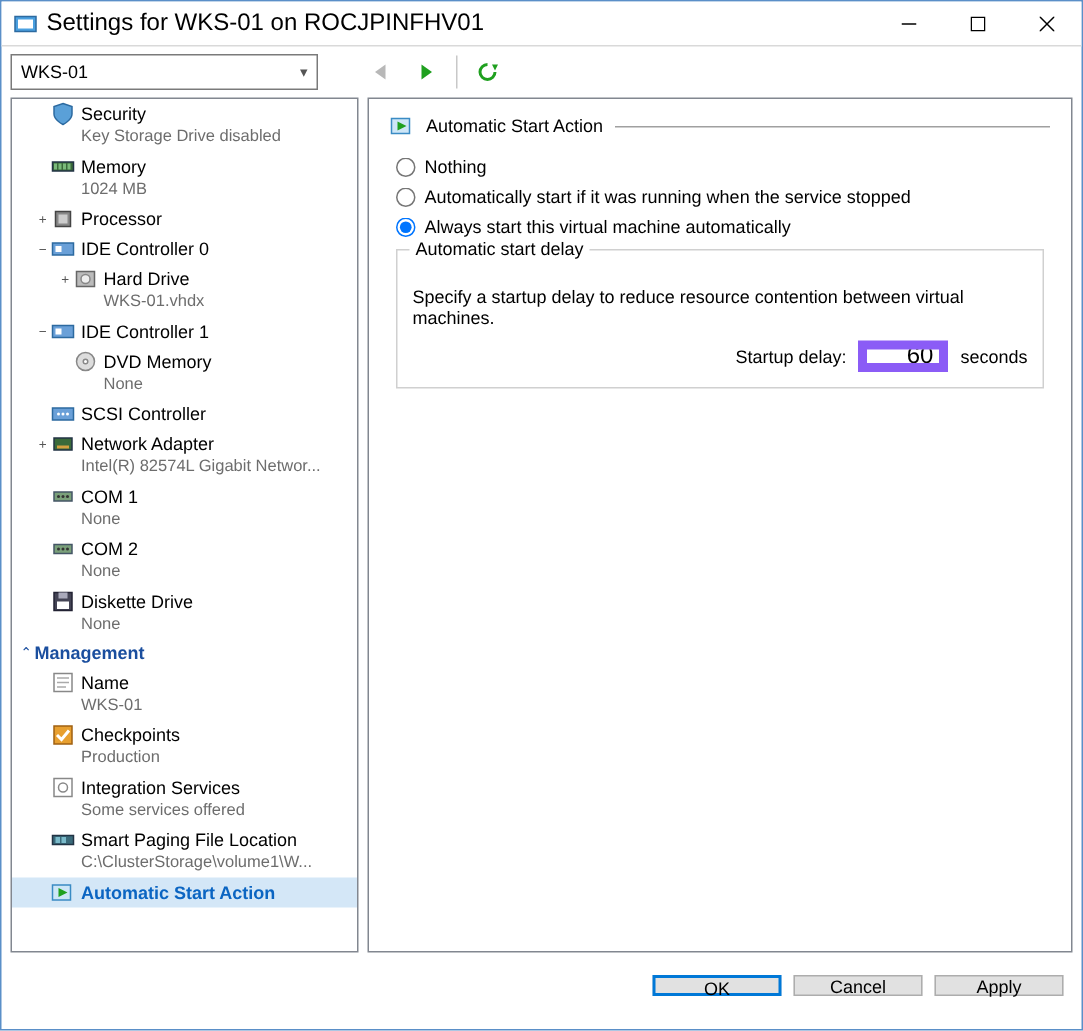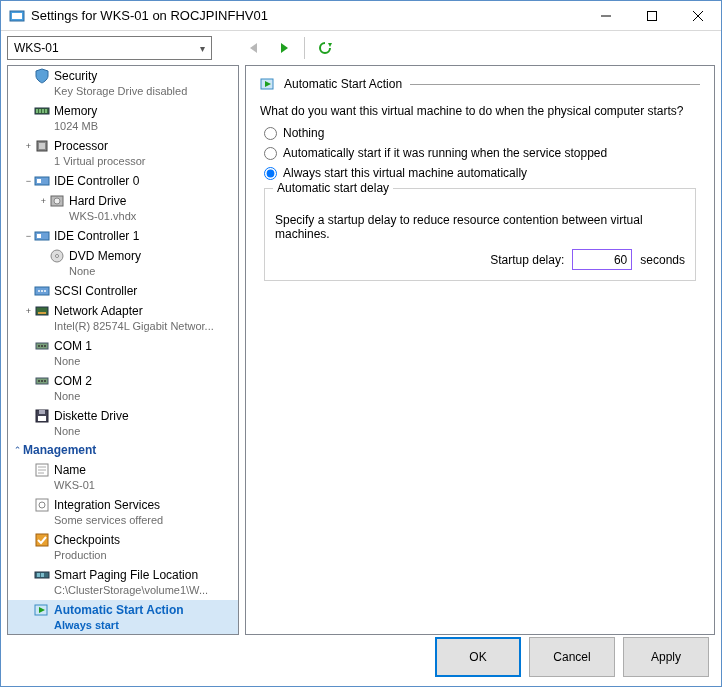--- a/index.html
+++ b/index.html
@@ -1,19 +1,19 @@
 <!DOCTYPE html>
 <html><head>
 <meta charset="utf-8">
 <style>
   * { box-sizing: border-box; margin: 0; padding: 0; font-family: "Segoe UI", Tahoma, sans-serif; }
   body { background: #fff; width: 722px; height: 687px; border: 1px solid #5a8fc8; overflow: hidden; }
   .titlebar { height: 30px; background: #fff; border-bottom: 1px solid #d9d9d9; display: flex; align-items: center; padding-left: 8px; }
   .titlebar .ticon { width: 16px; height: 16px; margin-right: 6px; }
-  .titlebar .title { font-size: 13px; color: #000; flex: 1; }
+  .titlebar .title { font-size: 16px; color: #000; flex: 1; }
   .titlebar .wbtn { width: 46px; height: 30px; display: flex; align-items: center; justify-content: center; color:#333; }
   .toolbar { height: 34px; display: flex; align-items: center; padding: 4px 6px; gap: 6px; }
   .vm-select { width: 205px; height: 24px; border: 1px solid #7a7a7a; background:#fff; display:flex; align-items:center; padding:0 6px; font-size:12px; justify-content:space-between; }
   .vm-select .chev { color:#555; font-size:10px; }
   .tbtn { width:24px; height:24px; display:flex; align-items:center; justify-content:center; border:1px solid transparent; }
   .vline { width:1px; height:22px; background:#c8c8c8; margin:0 2px; }
   .content { display:flex; height: 570px; }
   .tree { width: 232px; border:1px solid #828790; margin:0 6px 0 6px; overflow-y:auto; overflow-x:hidden; font-size:12px; position:relative;}
   .tree::-webkit-scrollbar { width:17px; }
   .tree::-webkit-scrollbar-track { background:#f0f0f0; }
@@ -34,23 +34,23 @@
   .indent2 { padding-left: 30px; }
   .mainpane { flex:1; border:1px solid #828790; margin-right:6px; padding:10px 14px; font-size:12px; }
   .panel-head { display:flex; align-items:center; gap:8px; margin-bottom:12px;}
   .panel-head .pt { font-size:12px; color:#000;}
   .panel-head .rule { flex:1; height:1px; background:#a0a0a0;}
   .radio-row { display:flex; align-items:center; gap:6px; margin:6px 0 6px 4px;}
   .radio-row input { margin:0;}
   .group-box { border:1px solid #d0d0d0; border-radius:0; padding:24px 10px 10px 10px; margin:8px 4px 12px 4px; position:relative;}
   .group-box .legend { position:absolute; top:-8px; left:8px; background:#fff; padding:0 4px; font-size:12px;}
   .delay-row { display:flex; align-items:center; gap:8px; margin-top:8px;justify-content:flex-end;}
-  .delay-input { width:60px; height:21px; border:1px solid #8b5cf6; text-align:right; padding:0 4px; font-size:12px;}
+  .delay-input { width:60px; height:21px; border:6px solid #8b5cf6; text-align:right; padding:0 4px; font-size:16px;}
   .footer { height:44px; display:flex; align-items:center; justify-content:flex-end; gap:8px; padding:0 12px; }
-  .btn { width:86px; height:40px; border:1px solid #adadad; background:#e1e1e1; font-size:12px; cursor:pointer;}
+  .btn { width:86px; height:14px; border:1px solid #adadad; background:#e1e1e1; font-size:12px; cursor:pointer;}
   .btn.primary { border:2px solid #0078d7; background:#e1e1e1;}
   svg { display:block; }
 </style>
 </head>
 <body>
 
 <div class="titlebar">
   <span class="ticon">
     <svg width="16" height="16">
         <rect x="1" y="3" width="14" height="10" fill="#4aa0e0" stroke="#2c6aa0"></rect>
@@ -135,21 +135,20 @@
         <div class="row">
           <span class="tw">+</span>
           <span class="ic">
             <svg width="16" height="16">
               <rect x="3" y="3" width="10" height="10" fill="#888" stroke="#444"></rect>
               <rect x="5" y="5" width="6" height="6" fill="#ccc"></rect>
             </svg>
           </span>
           <span class="lbl">Processor</span>
         </div>
-        <div class="sub">1 Virtual processor</div>
       </div>
       <div class="node indent1">
         <div class="row">
           <span class="tw">−</span>
           <span class="ic">
             <svg width="16" height="16">
               <rect x="1" y="4" width="14" height="8" fill="#6aa0d8" stroke="#2c6aa0"></rect>
               <rect x="3" y="6" width="4" height="4" fill="#fff"></rect>
             </svg>
           </span>
@@ -284,40 +283,40 @@
           </span>
           <span class="lbl">Name</span>
         </div>
         <div class="sub">WKS-01</div>
       </div>
       <div class="node indent1">
         <div class="row">
           <span class="tw"></span>
           <span class="ic">
             <svg width="16" height="16">
+              <rect x="2" y="2" width="12" height="12" fill="#e8a030" stroke="#a06010"></rect>
+              <polyline points="4,8 7,11 12,5" fill="none" stroke="#fff" stroke-width="2"></polyline>
+            </svg>
+          </span>
+          <span class="lbl">Checkpoints</span>
+        </div>
+        <div class="sub">Production</div>
+      </div>
+      <div class="node indent1">
+        <div class="row">
+          <span class="tw"></span>
+          <span class="ic">
+            <svg width="16" height="16">
               <rect x="2" y="2" width="12" height="12" fill="#fff" stroke="#888"></rect>
               <circle cx="8" cy="8" r="3" fill="none" stroke="#888"></circle>
             </svg>
           </span>
           <span class="lbl">Integration Services</span>
         </div>
         <div class="sub">Some services offered</div>
-      </div>
-      <div class="node indent1">
-        <div class="row">
-          <span class="tw"></span>
-          <span class="ic">
-            <svg width="16" height="16">
-              <rect x="2" y="2" width="12" height="12" fill="#e8a030" stroke="#a06010"></rect>
-              <polyline points="4,8 7,11 12,5" fill="none" stroke="#fff" stroke-width="2"></polyline>
-            </svg>
-          </span>
-          <span class="lbl">Checkpoints</span>
-        </div>
-        <div class="sub">Production</div>
       </div>
       <div class="node indent1">
         <div class="row">
           <span class="tw"></span>
           <span class="ic">
             <svg width="16" height="16">
               <rect x="1" y="5" width="14" height="6" fill="#3a6a7a" stroke="#234"></rect>
               <rect x="3" y="6" width="3" height="4" fill="#7abaca"></rect>
               <rect x="7" y="6" width="3" height="4" fill="#7abaca"></rect>
             </svg>
@@ -330,35 +329,33 @@
         <div class="row">
           <span class="tw"></span>
           <span class="ic">
             <svg width="16" height="16">
               <rect x="1" y="3" width="12" height="10" fill="#cde6f7" stroke="#3a8bc4"></rect>
               <polygon points="5,5 5,11 11,8" fill="#1fa01f"></polygon>
             </svg>
           </span>
           <span class="lbl">Automatic Start Action</span>
         </div>
-        <div class="sub">Always start</div>
       </div>
     </div>
   <div class="mainpane">
     <div class="panel-head">
       <span>
           <svg width="16" height="16">
             <rect x="1" y="3" width="12" height="10" fill="#cde6f7" stroke="#3a8bc4"></rect>
             <polygon points="5,5 5,11 11,8" fill="#1fa01f"></polygon>
           </svg>
         </span>
       <span class="pt">Automatic Start Action</span>
       <div class="rule"></div>
     </div>
-    <div style="margin-bottom:8px;">What do you want this virtual machine to do when the physical computer starts?</div>
     <label class="radio-row">
       <input type="radio" name="sa" style="">
       <span>Nothing</span>
     </label>
     <label class="radio-row">
       <input type="radio" name="sa" style="">
       <span>Automatically start if it was running when the service stopped</span>
     </label>
     <label class="radio-row">
       <input type="radio" name="sa" checked="" style="">

